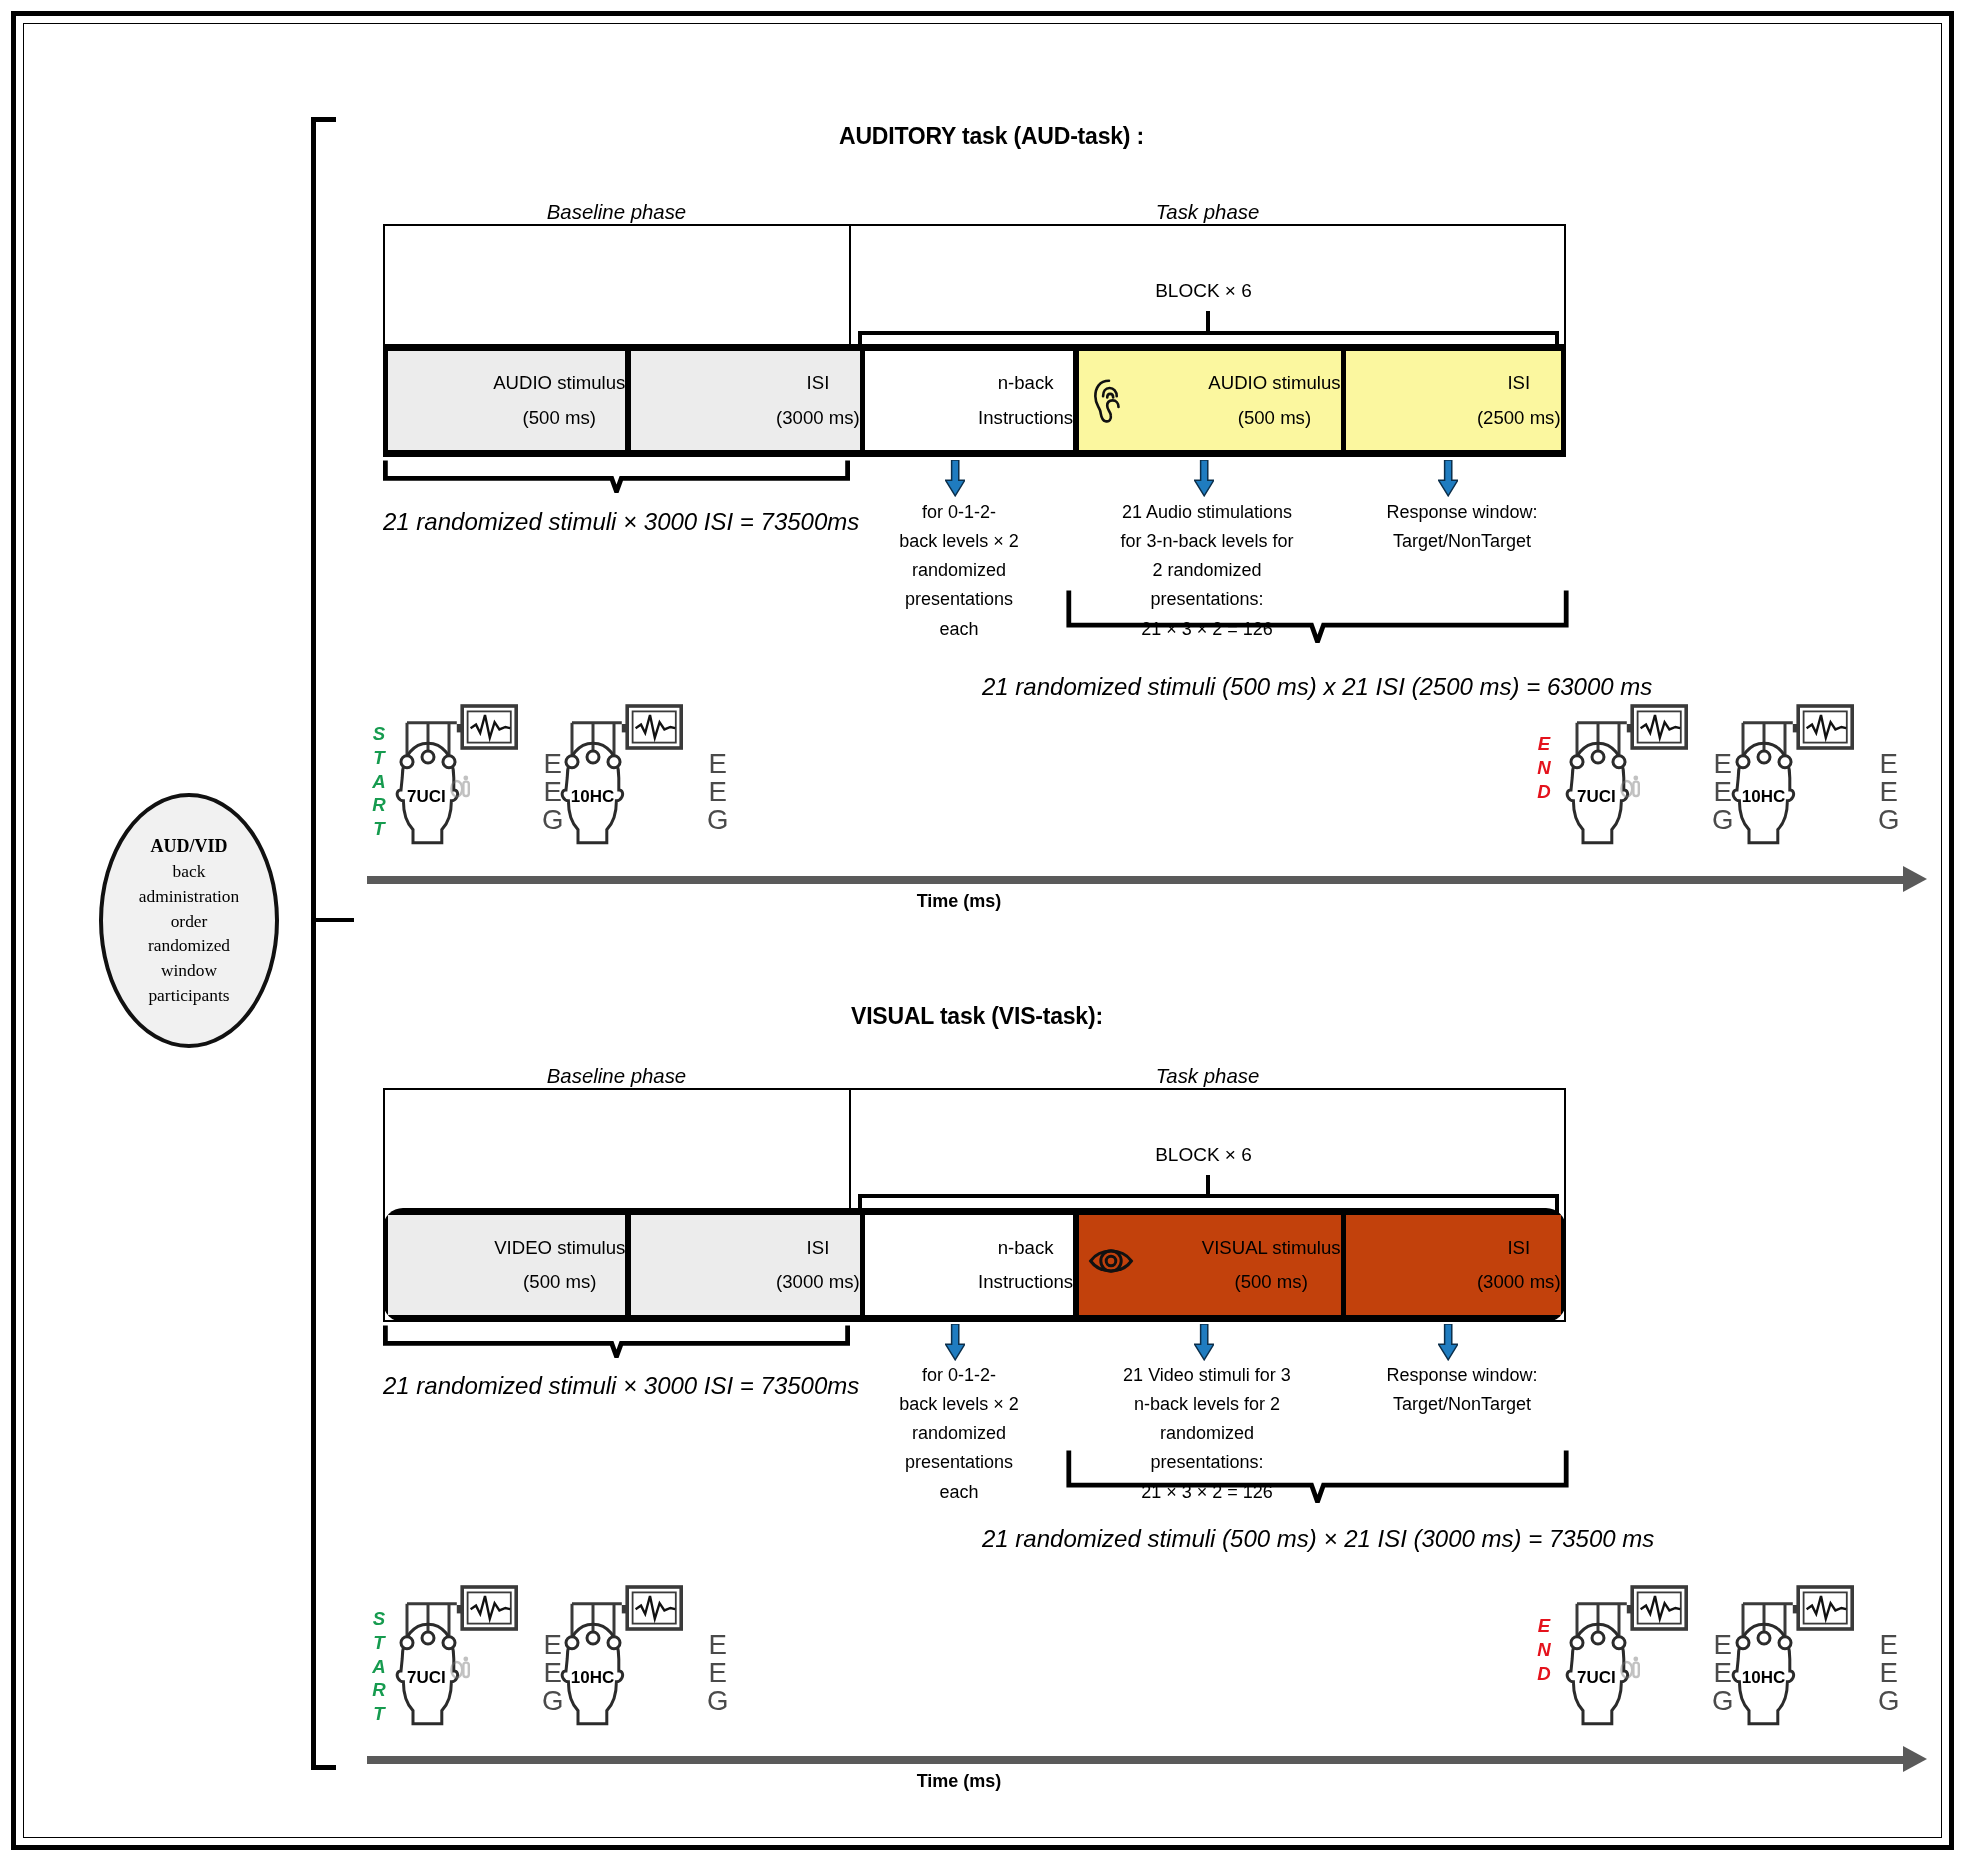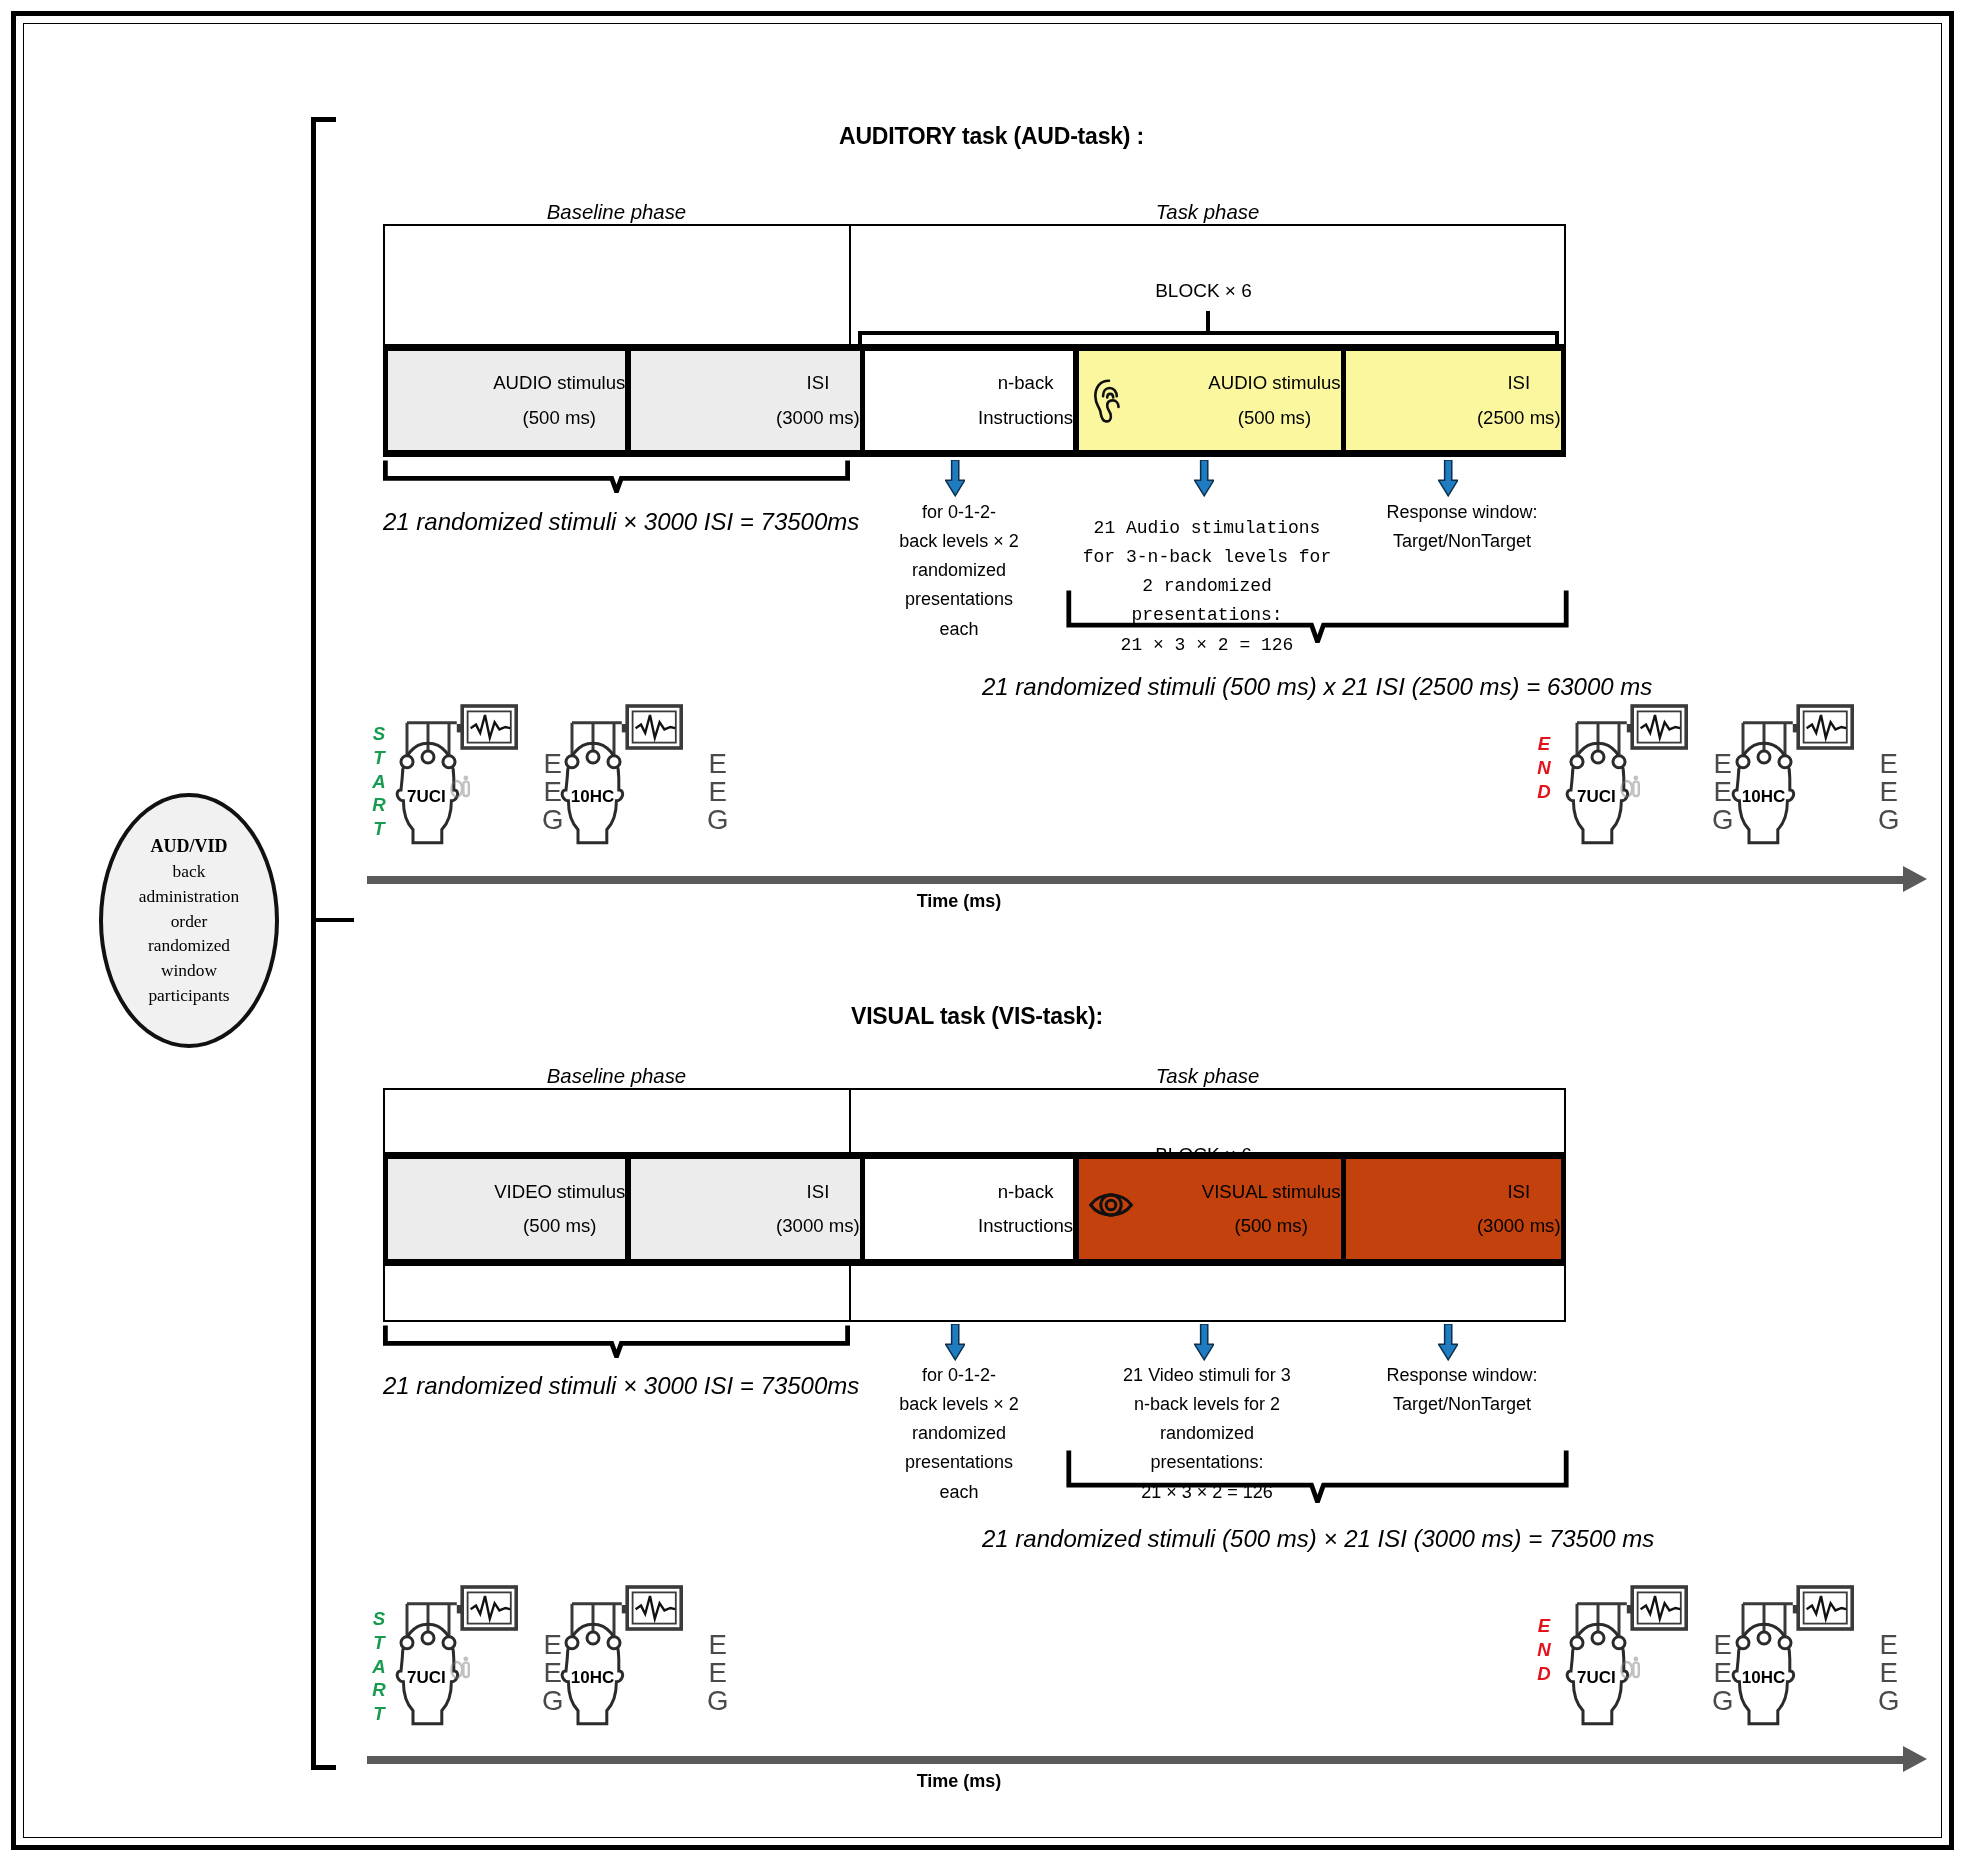--- a/index.html
+++ b/index.html
@@ -280,21 +280,21 @@
   </svg>
 
   <div class="ann" style="left:872px;top:498px;width:174px;">
     <span>for 0-1-2-</span><br>
     <span>back levels × 2</span><br>
     <span>randomized</span><br>
     <span>presentations</span><br>
     <span>each</span>
   </div>
 
-  <div class="ann" style="left:1078px;top:514px;width:258px;font-family:Liberation Mono, monospace;">
+  <div class="ann" style="left:1078px;top:498px;width:258px;">
     <span>21 Audio stimulations</span><br>
     <span>for 3-n-back levels for</span><br>
     <span>2 randomized</span><br>
     <span>presentations:</span><br>
     <span>21 × 3 × 2 = 126</span>
   </div>
 
   <div class="ann" style="left:1357px;top:498px;width:210px;">
     <span>Response window:</span><br>
     <span>Target/NonTarget</span>
@@ -416,21 +416,21 @@
   <div class="c phase-label" style="left:383px;top:1065px;width:467px;">Baseline phase</div>
   <div class="c phase-label" style="left:857px;top:1065px;width:701px;">Task phase</div>
 
   <div class="phase-box" style="left:383px;top:1088px;width:1183px;height:234px;"></div>
   <div class="phase-divider" style="left:849px;top:1088px;height:234px;"></div>
 
   <div class="c blocklabel" style="left:1018px;top:1144px;width:371px;">BLOCK × 6</div>
   <div class="block-bracket" style="left:858px;top:1194px;width:701px;height:29px;"></div>
   <div class="block-tick" style="left:1206px;top:1175px;height:20.4px;"></div>
 
-  <div class="strip" style="left:383px;top:1152px;width:1183px;height:114px;">
+  <div class="strip" style="left:383px;top:1208px;width:1183px;height:114px;border-radius:20px;">
     <div class="cell grey" style="flex:0 0 237px;">
       <span class="lines">
         <span>VIDEO stimulus</span><br>
         <span>(500 ms)</span>
       </span>
     </div>
     <div class="cell grey" style="flex:0 0 229px;">
       <span class="lines">
         <span>ISI</span><br>
         <span>(3000 ms)</span>

